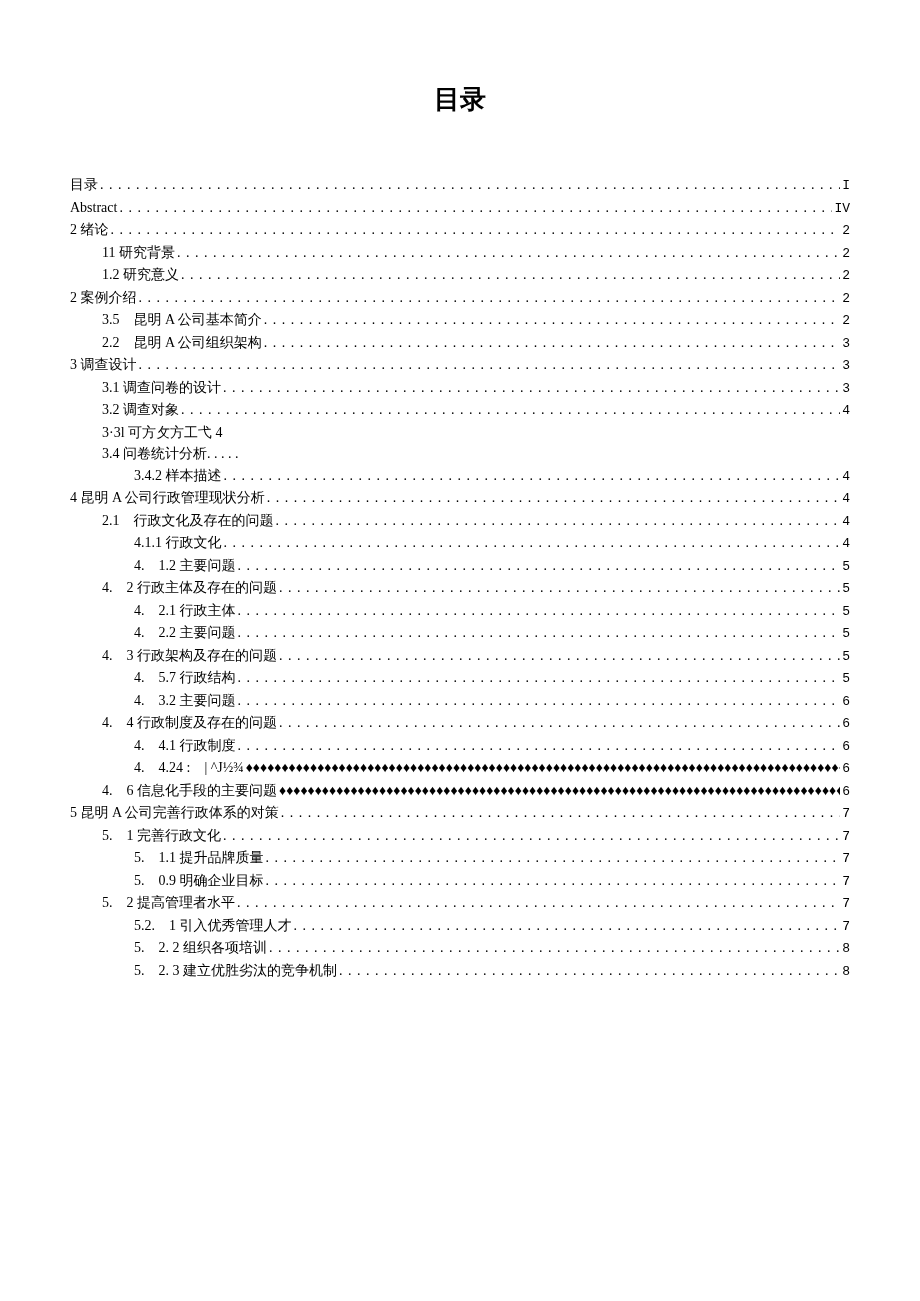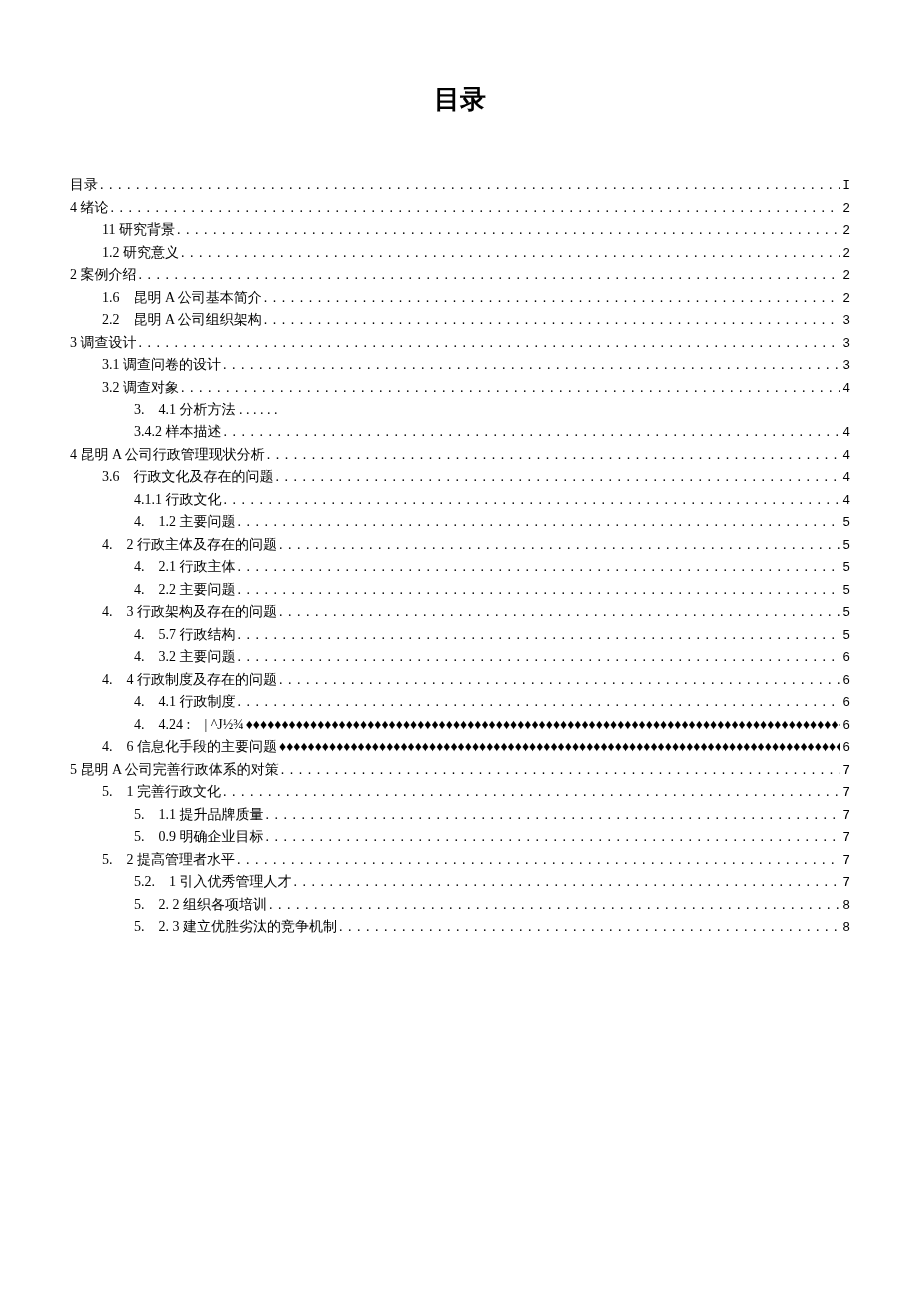--- a/index.html
+++ b/index.html
@@ -59,41 +59,46 @@
 
 <div class="title">目录</div>
 
 <div id="toc">
     <div class="toc-line ind-0">
       <span class="toc-label">目录</span>
       <span class="toc-leader dot"></span>
       <span class="toc-page">I</span>
     </div>
     <div class="toc-line ind-0">
-      <span class="toc-label">4 绪论</span>
+      <span class="toc-label">Abstract</span>
+      <span class="toc-leader dot"></span>
+      <span class="toc-page">IV</span>
+    </div>
+    <div class="toc-line ind-0">
+      <span class="toc-label">2 绪论</span>
       <span class="toc-leader dot"></span>
       <span class="toc-page">2</span>
     </div>
     <div class="toc-line ind-1">
       <span class="toc-label">11 研究背景</span>
       <span class="toc-leader dot"></span>
       <span class="toc-page">2</span>
     </div>
     <div class="toc-line ind-1">
       <span class="toc-label">1.2 研究意义</span>
       <span class="toc-leader dot"></span>
       <span class="toc-page">2</span>
     </div>
     <div class="toc-line ind-0">
       <span class="toc-label">2 案例介绍</span>
       <span class="toc-leader dot"></span>
       <span class="toc-page">2</span>
     </div>
     <div class="toc-line ind-1">
-      <span class="toc-label">1.6　昆明 A 公司基本简介</span>
+      <span class="toc-label">3.5　昆明 A 公司基本简介</span>
       <span class="toc-leader dot"></span>
       <span class="toc-page">2</span>
     </div>
     <div class="toc-line ind-1">
       <span class="toc-label">2.2　昆明 A 公司组织架构</span>
       <span class="toc-leader dot"></span>
       <span class="toc-page">3</span>
     </div>
     <div class="toc-line ind-0">
       <span class="toc-label">3 调查设计</span>
@@ -103,33 +108,34 @@
     <div class="toc-line ind-1">
       <span class="toc-label">3.1 调查问卷的设计</span>
       <span class="toc-leader dot"></span>
       <span class="toc-page">3</span>
     </div>
     <div class="toc-line ind-1">
       <span class="toc-label">3.2 调查对象</span>
       <span class="toc-leader dot"></span>
       <span class="toc-page">4</span>
     </div>
-    <div class="toc-plain ind-2"><span class="toc-label">3.　4.1 分析方法 . . . . . .</span></div>
+    <div class="toc-plain ind-1"><span class="toc-label">3·3l 可方攵方工弋 4</span></div>
+    <div class="toc-plain ind-1"><span class="toc-label">3.4 问卷统计分析. . . . .</span></div>
     <div class="toc-line ind-2">
       <span class="toc-label">3.4.2 样本描述</span>
       <span class="toc-leader dot"></span>
       <span class="toc-page">4</span>
     </div>
     <div class="toc-line ind-0">
       <span class="toc-label">4 昆明 A 公司行政管理现状分析</span>
       <span class="toc-leader dot"></span>
       <span class="toc-page">4</span>
     </div>
     <div class="toc-line ind-1">
-      <span class="toc-label">3.6　行政文化及存在的问题</span>
+      <span class="toc-label">2.1　行政文化及存在的问题</span>
       <span class="toc-leader dot"></span>
       <span class="toc-page">4</span>
     </div>
     <div class="toc-line ind-2">
       <span class="toc-label">4.1.1 行政文化</span>
       <span class="toc-leader dot"></span>
       <span class="toc-page">4</span>
     </div>
     <div class="toc-line ind-2">
       <span class="toc-label">4.　1.2 主要问题</span>

